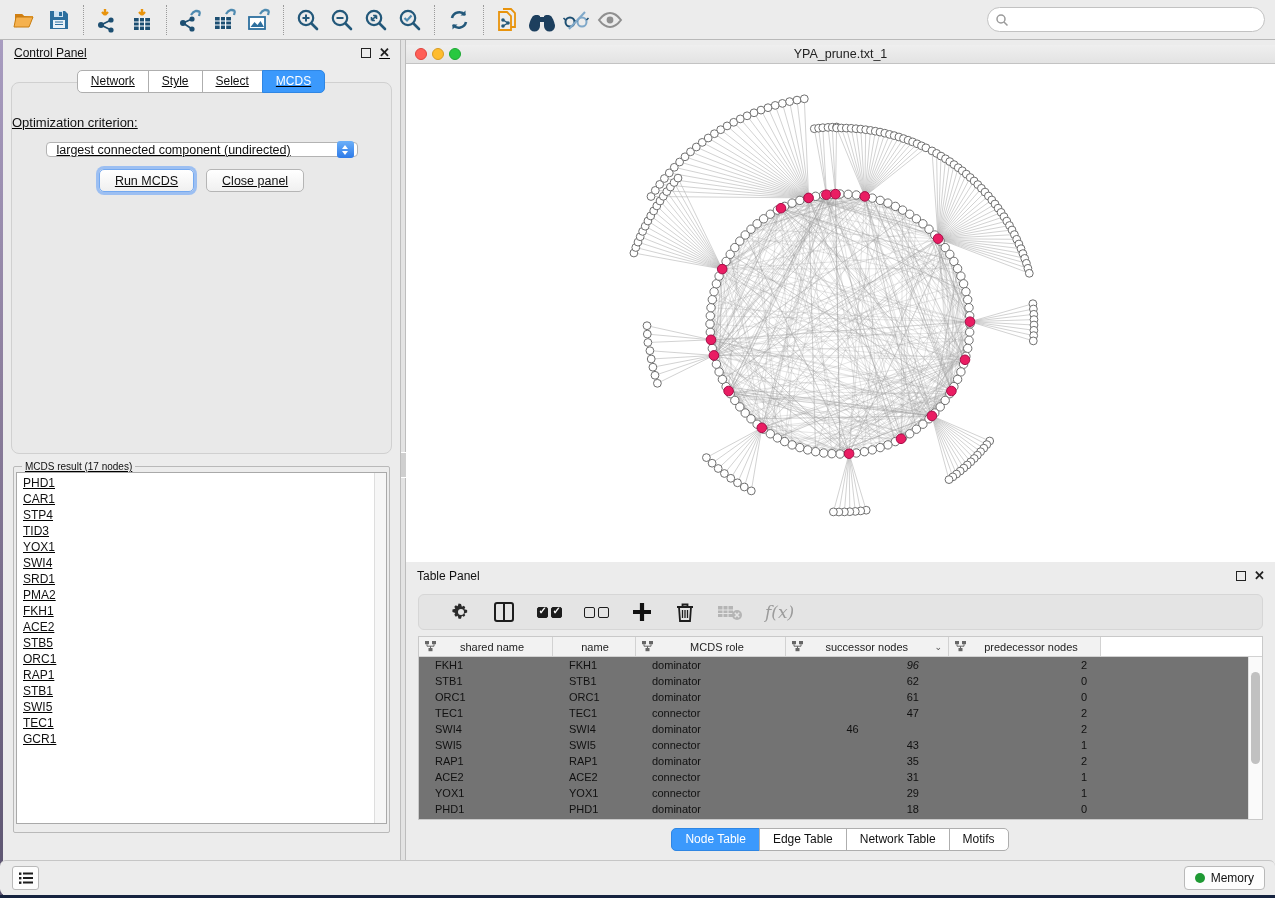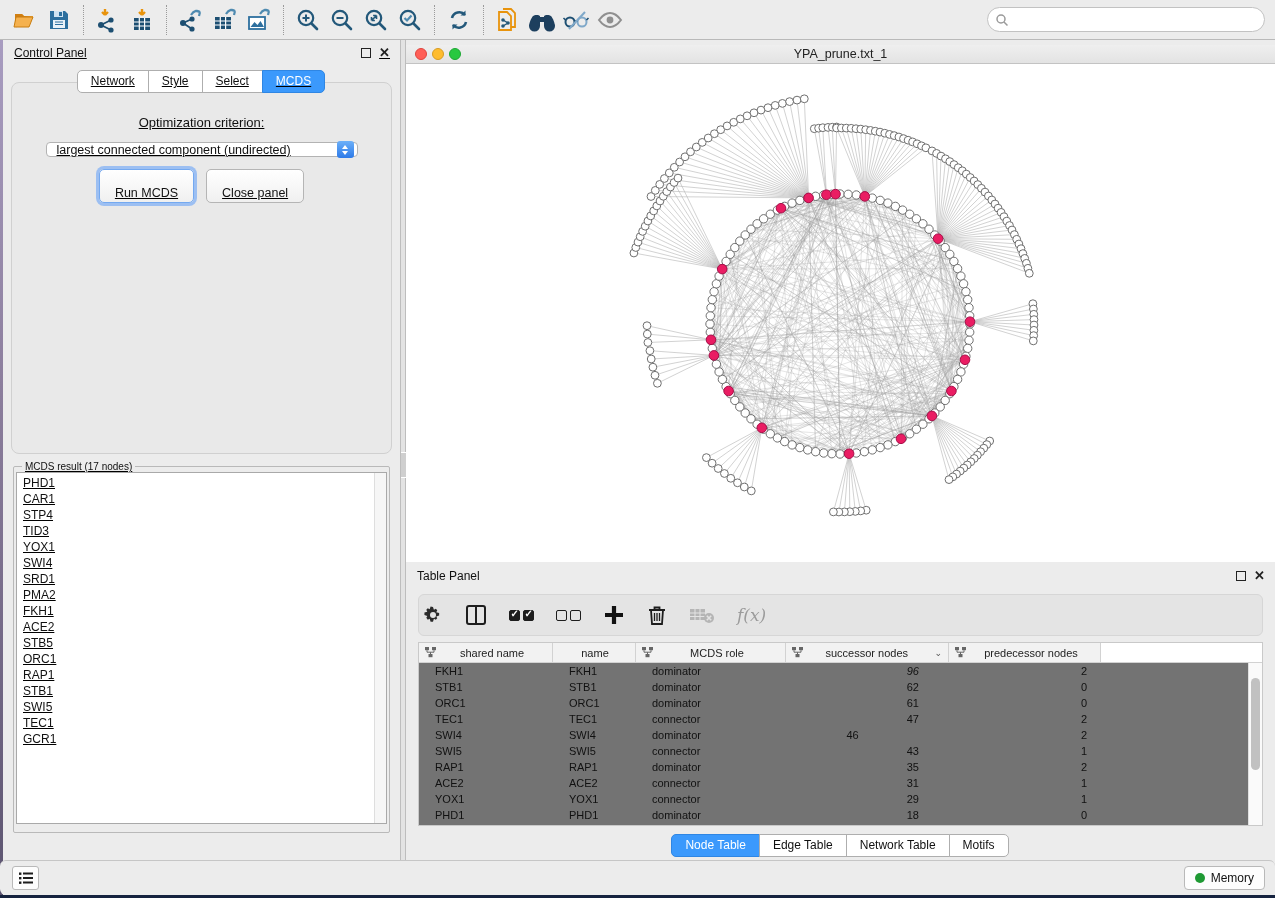--- a/index.html
+++ b/index.html
@@ -30,31 +30,31 @@
 
   .tabrow { display:flex; justify-content:center; margin-top:4px; position:relative; z-index:2; }
   .tab { display:inline-block; padding:3px 13px 4px; background:#fff; border:1px solid #aeaeae;
          margin-left:-1px; font-size:12px; color:#111; cursor:pointer; }
   .tab:first-child { border-radius:5px 0 0 5px; }
   .tab:last-child { border-radius:0 5px 5px 0; }
   .tab.sel { background:#3b99fc; border-color:#2f86e3; color:#fff; }
 
   .tab-content { margin:-11px 8px 0 8px; border:1px solid #d0d0d0; border-radius:8px;
                  background:#e9e9e9; height:372px; padding-top:32px; }
-  .opt-label { text-align:center; font-size:13px; color:#111; margin-bottom:12px; }
+  .opt-label { text-align:left; font-size:13px; color:#111; margin-bottom:12px; }
   .dropdown { width:312px; height:15px; margin:0 auto; background:#fff; border:1px solid #b3b3b3;
               border-radius:4px; display:flex; align-items:center; padding:0 3px 0 10px; cursor:pointer; }
   .dropdown .val { font-size:12.5px; color:#111; flex:1; white-space:nowrap; }
   .stepper { width:17px; height:17px; border-radius:3px; background:linear-gradient(#6cb0f9,#2d7ae8);
              display:flex; flex-direction:column; align-items:center; justify-content:center; gap:2px; }
   .stepper i { width:0; height:0; border-left:3.5px solid transparent; border-right:3.5px solid transparent; }
   .stepper .up { border-bottom:4px solid #fff; }
   .stepper .dn { border-top:4px solid #fff; }
   .btnrow { display:flex; justify-content:center; gap:12px; margin-top:12px; }
-  .btn { height:23px; padding:16px 15px; font-size:12.5px; color:#111; background:linear-gradient(#ffffff,#f0f0f0);
+  .btn { height:23px; padding:3px 15px; font-size:12.5px; color:#111; background:linear-gradient(#ffffff,#f0f0f0);
          border:1px solid #b5b5b5; border-radius:5px; cursor:pointer; font-family:"Liberation Sans",sans-serif; }
   .btn.focus { border-color:#74a9f0; box-shadow:0 0 0 3px rgba(92,156,250,.55); }
 
   .result-box { margin:7px 10px 0 10px; border:1px solid #b9b9b9; border-radius:2px; height:372px;
                 background:transparent; padding:0; }
   .result-box legend { font-size:10px; color:#111; margin-left:8px; padding:0 3px; }
   .result-list { position:relative; background:#fff; border:1px solid #a9a9a9; margin:0 2px 2px 2px;
                  height:352px; overflow:hidden; padding:2px 0 0 6px; }
   .result-list .track { position:absolute; right:0; top:0; width:12px; height:100%;
                         background:#f6f6f6; border-left:1px solid #dedede; }
@@ -73,22 +73,22 @@
                   display:flex; align-items:center; }
   .tl { width:12px; height:12px; border-radius:50%; margin-left:8px; display:inline-block; }
   .tl.red { background:#ff5f57; border:1px solid #e0443e; margin-left:9px; }
   .tl.yel { background:#febc2e; border:1px solid #d89c22; margin-left:5px; }
   .tl.grn { background:#28c840; border:1px solid #1da833; margin-left:5px; }
   .net-title { position:absolute; left:0; right:0; text-align:center; font-size:12.5px; color:#222; font-weight:500; }
   .net-canvas { position:absolute; left:0; top:24px; width:869px; height:498px; background:#fff; }
 
   
   .table-panel { position:absolute; left:406px; top:563px; width:869px; height:297px; background:#ececec; }
-  .tp-toolbar { margin:5px 12px 0 12px; height:42px; background:#e4e4e4; border:1px solid #d6d6d6;
-                border-radius:6px; display:flex; padding-left:4px; gap:22px; }
+  .tp-toolbar { margin:5px 12px 0 12px; height:36px; background:#e4e4e4; border:1px solid #d6d6d6;
+                border-radius:6px; display:flex; padding-left:32px; gap:22px; }
   .tico { display:flex; align-items:center; justify-content:center; cursor:pointer; }
   .cpair { display:flex; gap:3px; }
   .cbx { width:11px; height:11px; border:1.7px solid #1d1d1d; border-radius:2px; position:relative; }
   .cbx.checked { background:#1d1d1d; }
   .cbx.checked::after { content:"✓"; position:absolute; left:0.5px; top:-3px; color:#fff; font-size:10px; font-weight:bold; }
   .fx { font-family:"DejaVu Serif", serif; font-style:italic; font-size:17px; color:#9b9b9b; }
 
   .dtable { margin:6px 12px 0 12px; border:1px solid #c9c9c9; background:#737373; height:184px; position:relative; }
   .thead { display:flex; height:20px; background:#f2f2f2; border-bottom:1px solid #d2d2d2; }
   .th { display:flex; align-items:center; border-right:1px solid #d2d2d2; font-size:11px; color:#222;

